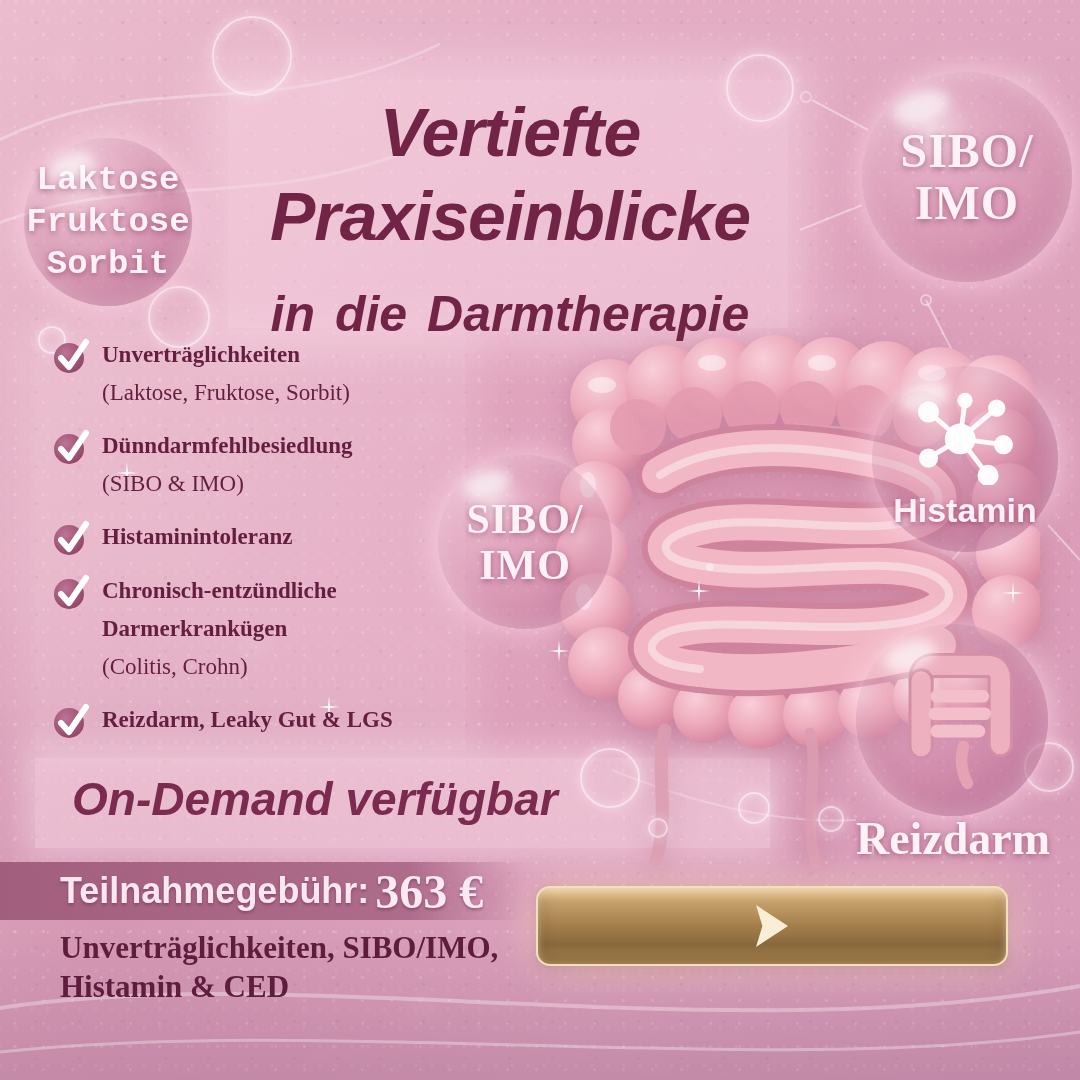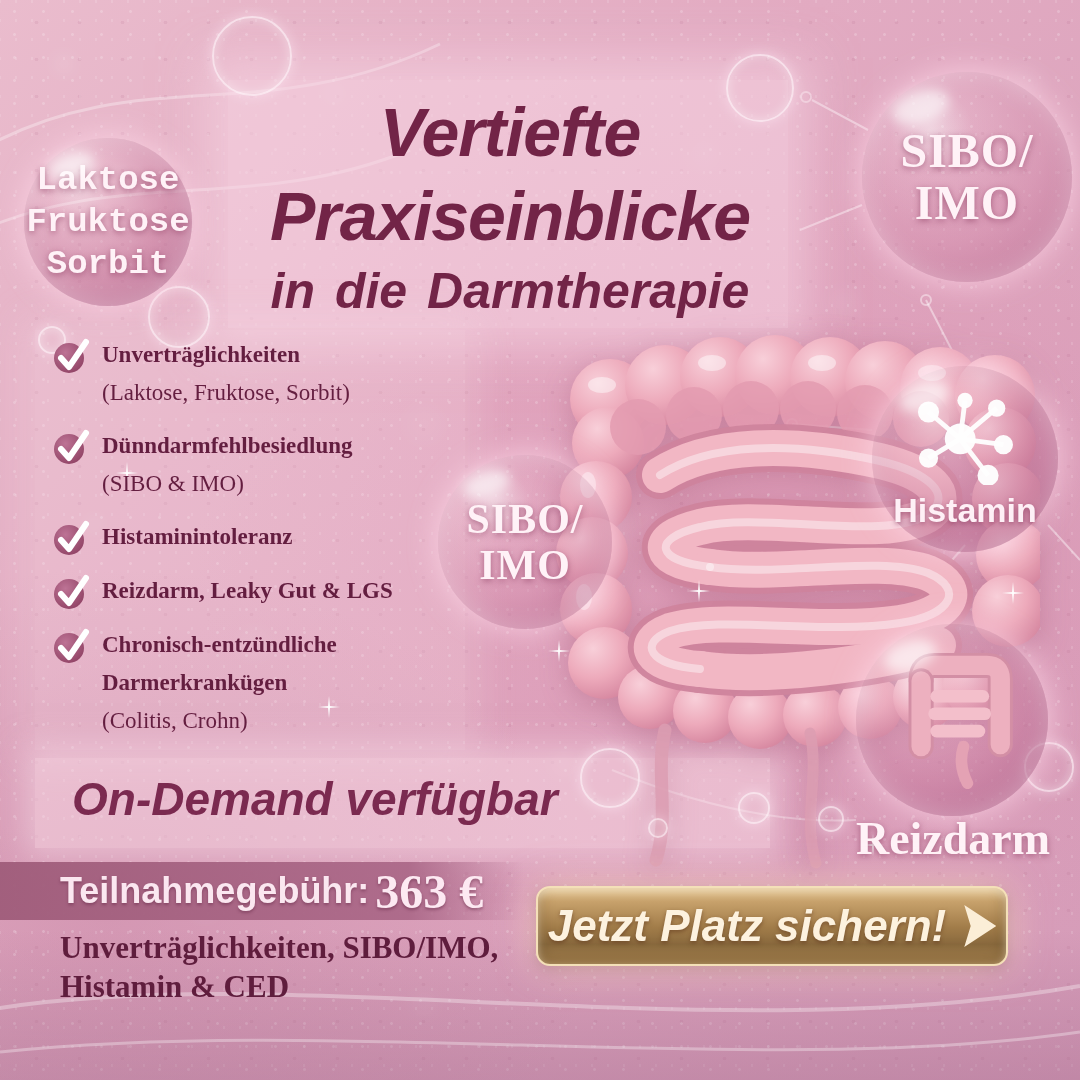--- a/index.html
+++ b/index.html
@@ -36,21 +36,21 @@
     background:linear-gradient(90deg,rgba(255,255,255,0),#fff,rgba(255,255,255,0));}
   .title-panel{position:absolute;left:228px;top:80px;width:560px;height:248px;
     background:rgba(248,214,227,.55);box-shadow:0 0 42px 22px rgba(248,214,227,.55);}
   .avail-panel{position:absolute;left:35px;top:758px;width:735px;height:90px;
     background:rgba(250,222,233,.48);box-shadow:0 0 30px 10px rgba(250,222,233,.5);}
   .list-panel{position:absolute;left:35px;top:330px;width:430px;height:420px;
     background:rgba(250,224,234,.22);box-shadow:0 0 34px 14px rgba(250,224,234,.22);}
   .title{position:absolute;left:205px;top:92px;width:610px;text-align:center;color:#722447;}
   .title .l1{font:italic 700 68px/1.2 "Liberation Sans",sans-serif;letter-spacing:-1px;}
   .title .l2{font:italic 700 68px/1.25 "Liberation Sans",sans-serif;letter-spacing:-1px;}
-  .title .l3{font:italic 700 50px/1.3 "Liberation Sans",sans-serif;word-spacing:6px;}
+  .title .l3{font:italic 700 50px/1.3 "Liberation Sans",sans-serif;word-spacing:6px;margin-top:23px;}
   .bubble{position:absolute;border-radius:50%;display:flex;flex-direction:column;
     align-items:center;justify-content:center;text-align:center;
     background:radial-gradient(circle at 33% 28%, rgba(255,255,255,.50) 0%, rgba(244,205,220,.16) 20%,
       rgba(208,136,168,.40) 55%, rgba(188,110,147,.58) 82%, rgba(255,236,246,.95) 95%, rgba(250,212,229,.35) 100%);
     box-shadow:0 0 32px rgba(255,216,233,.8), inset 0 0 26px rgba(255,255,255,.3);}
   .bubble::before{content:'';position:absolute;top:9%;left:14%;width:28%;height:15%;border-radius:50%;
     background:rgba(255,255,255,.6);filter:blur(6px);transform:rotate(-18deg);}
   .bubble.dark{background:radial-gradient(circle at 33% 28%, rgba(255,255,255,.42) 0%, rgba(236,188,208,.22) 20%,
       rgba(197,120,155,.52) 55%, rgba(178,98,138,.66) 82%, rgba(255,236,246,.95) 95%, rgba(250,212,229,.35) 100%);}
   .btxt{font-family:"Liberation Serif",serif;font-weight:700;color:#fff2f7;
@@ -307,46 +307,45 @@
       <div class="check-lines">
         <div class="main">Histaminintoleranz</div>
       </div>
     </div>
     <div class="check-item">
       <svg class="check-icon" viewBox="0 0 38 38">
         <circle cx="17" cy="21" r="15" fill="url(#ck)"></circle>
         <path d="M9 21 l8 9 L34 5" fill="none" stroke="#fff" stroke-width="6" stroke-linecap="round" stroke-linejoin="round"></path>
       </svg>
       <div class="check-lines">
-        <div class="main">Reizdarm, Leaky Gut &amp; LGS</div>
-      </div>
-    </div>
-    <div class="check-item">
-      <svg class="check-icon" viewBox="0 0 38 38">
-        <circle cx="17" cy="21" r="15" fill="url(#ck)"></circle>
-        <path d="M9 21 l8 9 L34 5" fill="none" stroke="#fff" stroke-width="6" stroke-linecap="round" stroke-linejoin="round"></path>
-      </svg>
-      <div class="check-lines">
         <div class="main">Chronisch-entzündliche</div>
         <div class="main">Darmerkrankügen</div>
         <div>(Colitis, Crohn)</div>
       </div>
     </div>
+    <div class="check-item">
+      <svg class="check-icon" viewBox="0 0 38 38">
+        <circle cx="17" cy="21" r="15" fill="url(#ck)"></circle>
+        <path d="M9 21 l8 9 L34 5" fill="none" stroke="#fff" stroke-width="6" stroke-linecap="round" stroke-linejoin="round"></path>
+      </svg>
+      <div class="check-lines">
+        <div class="main">Reizdarm, Leaky Gut &amp; LGS</div>
+      </div>
+    </div>
   </div>
 
   <div class="avail-text">On-Demand verfügbar</div>
 
   <div class="banner">
     <span class="banner-label">Teilnahmegebühr:</span>
     <span class="banner-price">363 €</span>
   </div>
 
   <div class="description">
     <div>Unverträglichkeiten, SIBO/IMO,</div>
     <div>Histamin &amp; CED</div>
   </div>
 
   <div class="cta">
-    <span class="cta-label">Jetzt Platz sichern!</span>
     <span class="cta-arrow"></span>
   </div>
 
 </div>
 
 </body></html>

